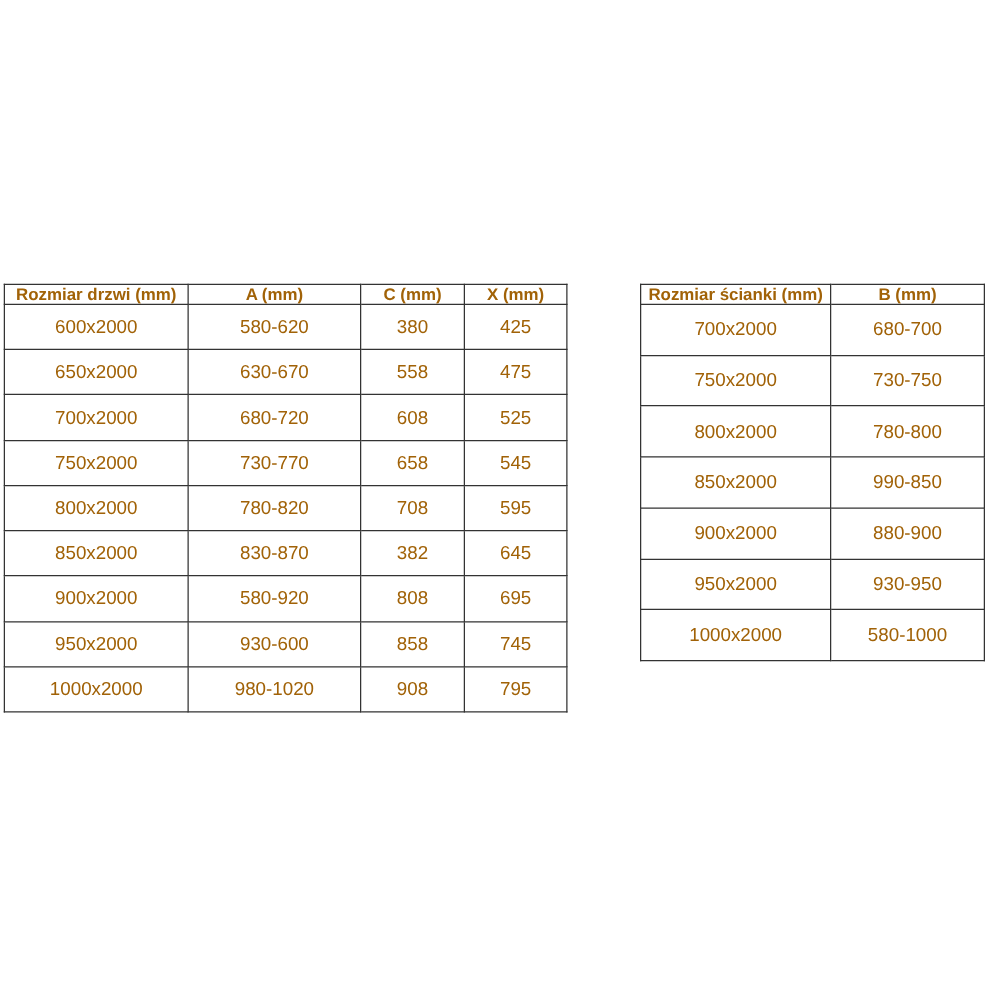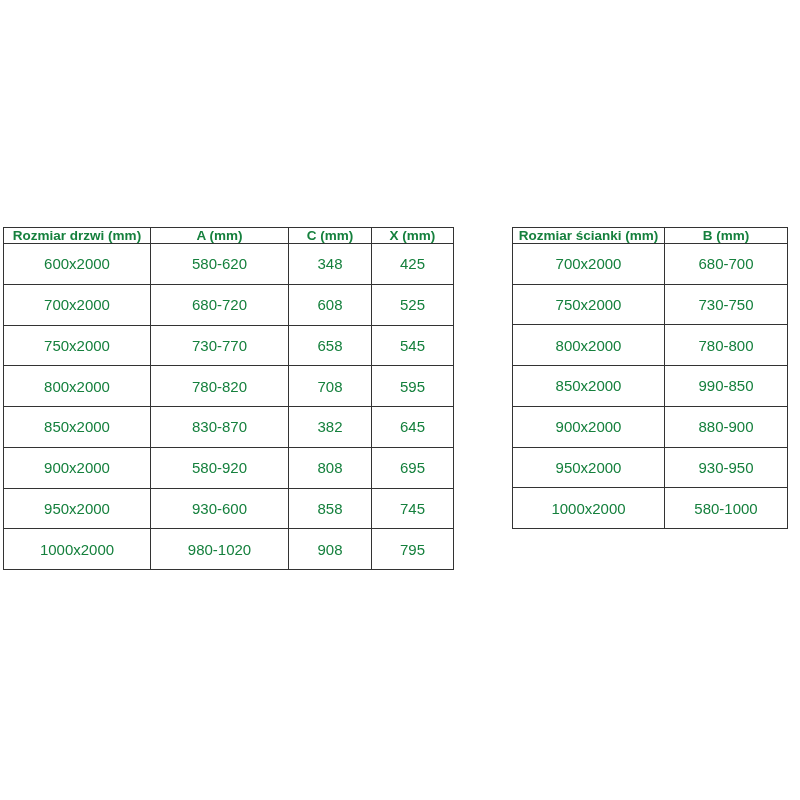--- a/index.html
+++ b/index.html
@@ -36,21 +36,21 @@
     top: 227px;
     width: 275px;
     height: 302px;
   }
   .size-table th,
   .size-table td {
     border: 1.5px solid #333333;
     text-align: center;
     vertical-align: middle;
     padding: 0;
-    color: #15803d;
+    color: #a16207;
     background: #ffffff;
     overflow: hidden;
     white-space: nowrap;
   }
   .size-table th {
     font-size: 13.5px;
     font-weight: bold;
   }
   .size-table td {
     font-size: 15px;
@@ -74,22 +74,28 @@
         <th>Rozmiar drzwi (mm)</th>
         <th>A (mm)</th>
         <th>C (mm)</th>
         <th>X (mm)</th>
       </tr>
     </thead>
     <tbody>
       <tr>
         <td>600x2000</td>
         <td>580-620</td>
-        <td>348</td>
+        <td>380</td>
         <td>425</td>
+      </tr>
+      <tr>
+        <td>650x2000</td>
+        <td>630-670</td>
+        <td>558</td>
+        <td>475</td>
       </tr>
       <tr>
         <td>700x2000</td>
         <td>680-720</td>
         <td>608</td>
         <td>525</td>
       </tr>
       <tr>
         <td>750x2000</td>
         <td>730-770</td>

